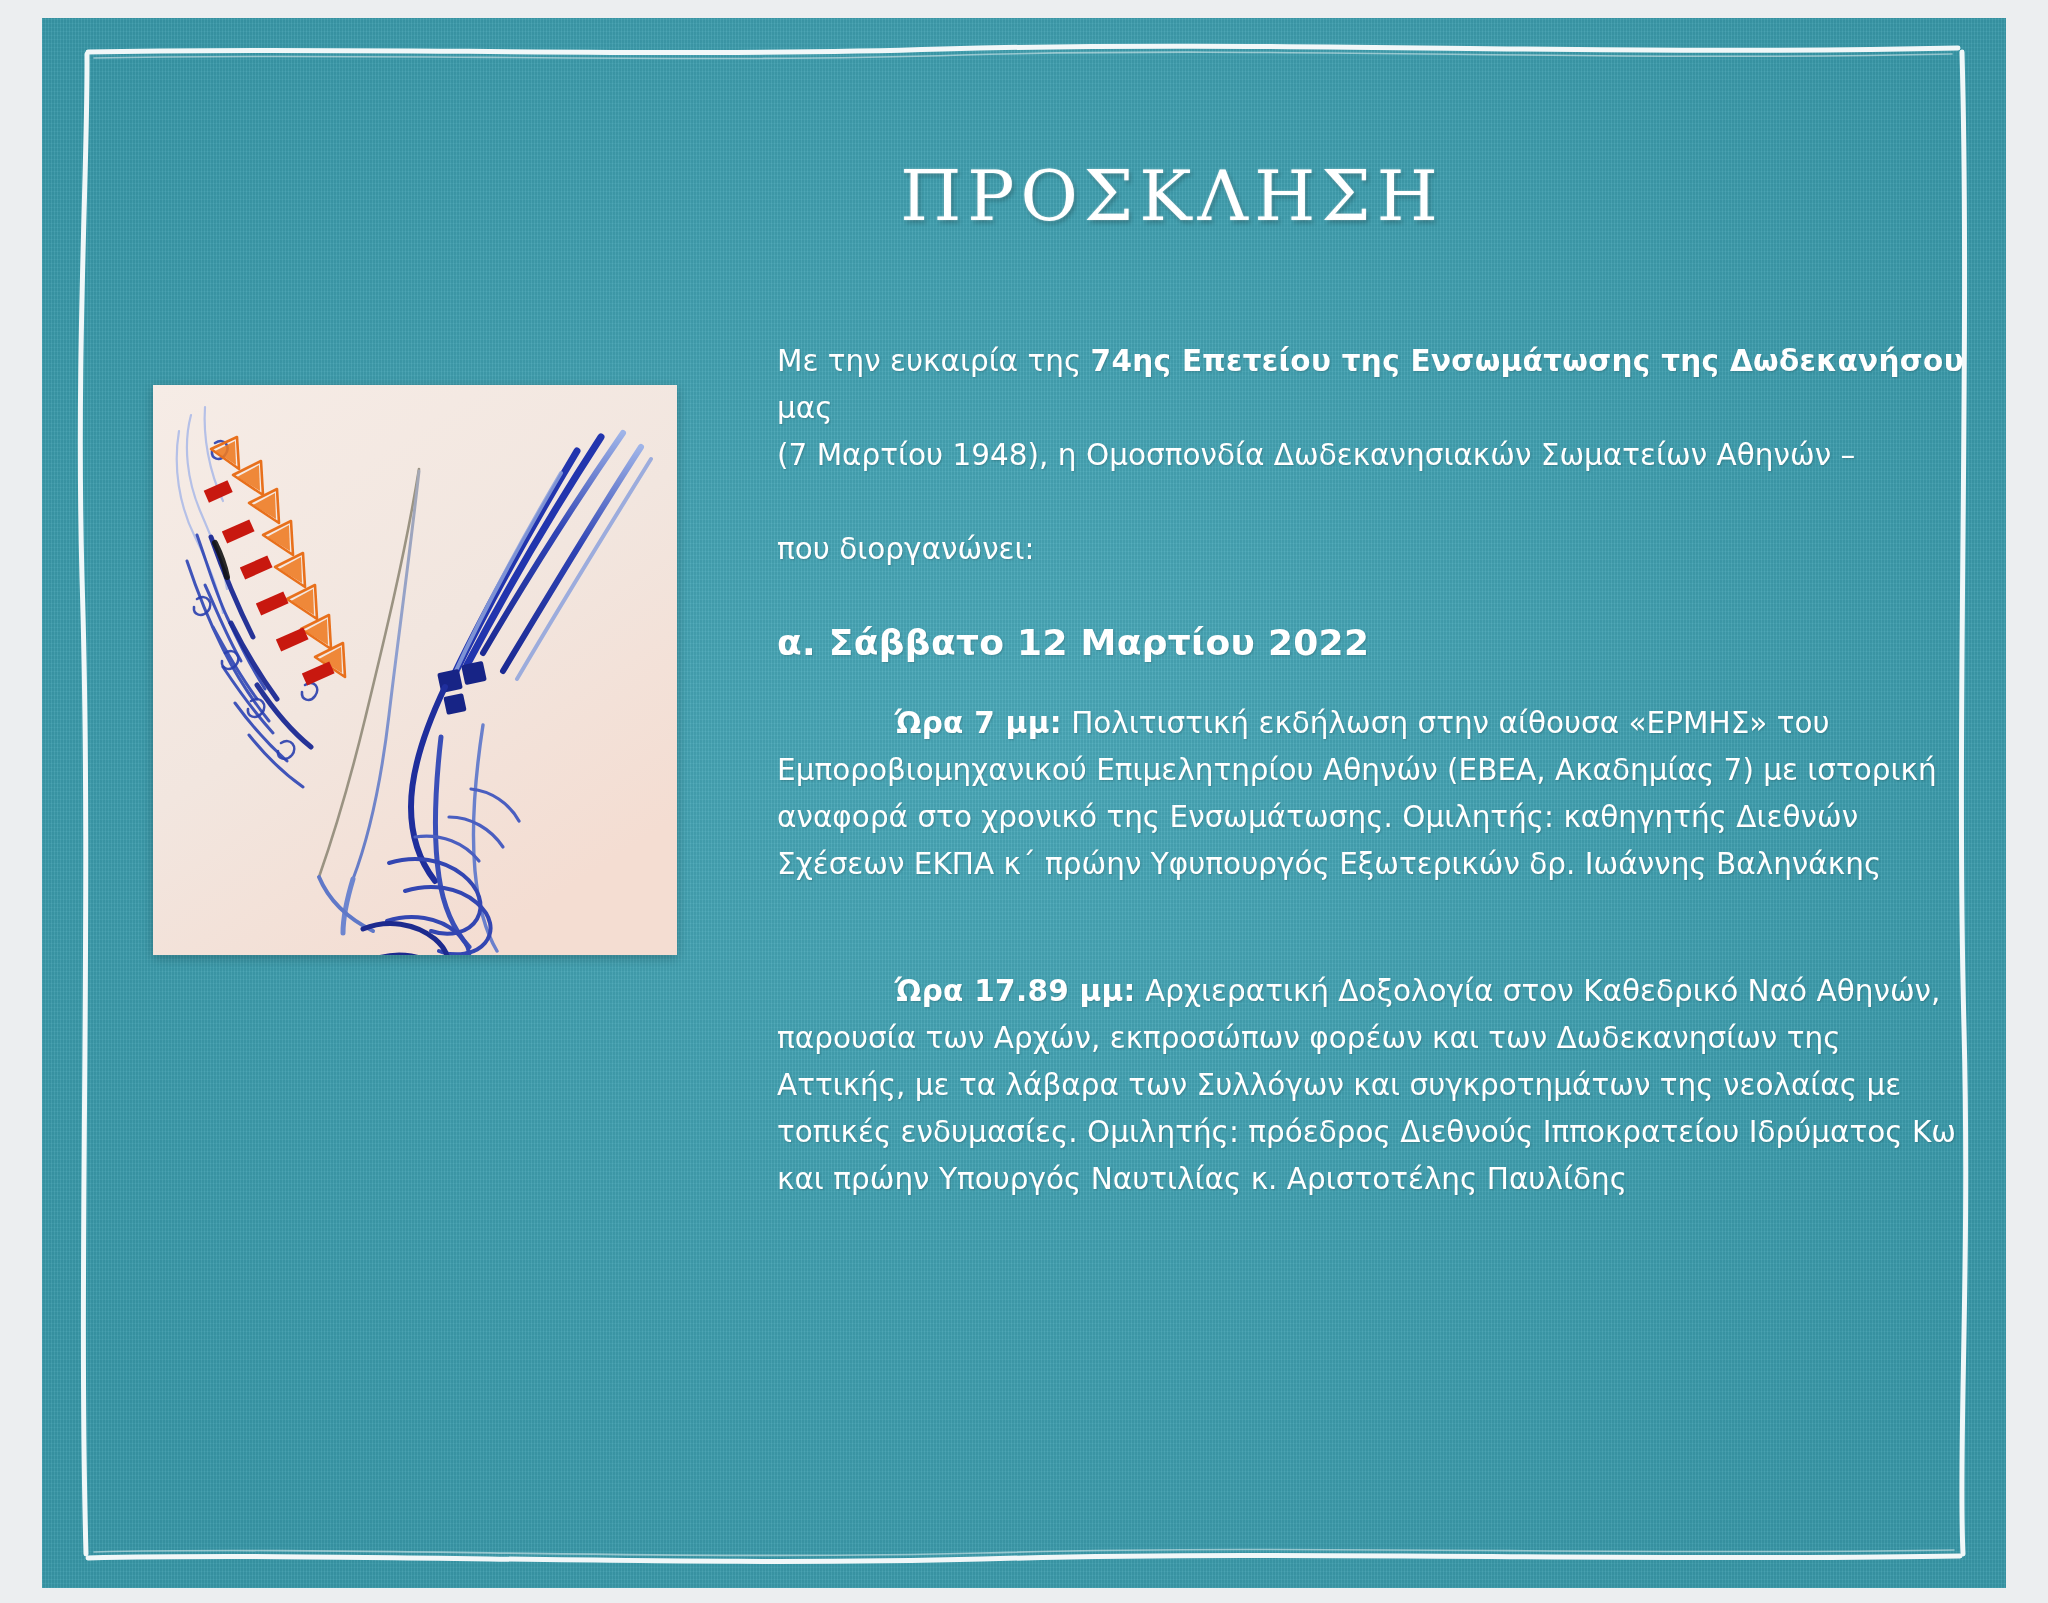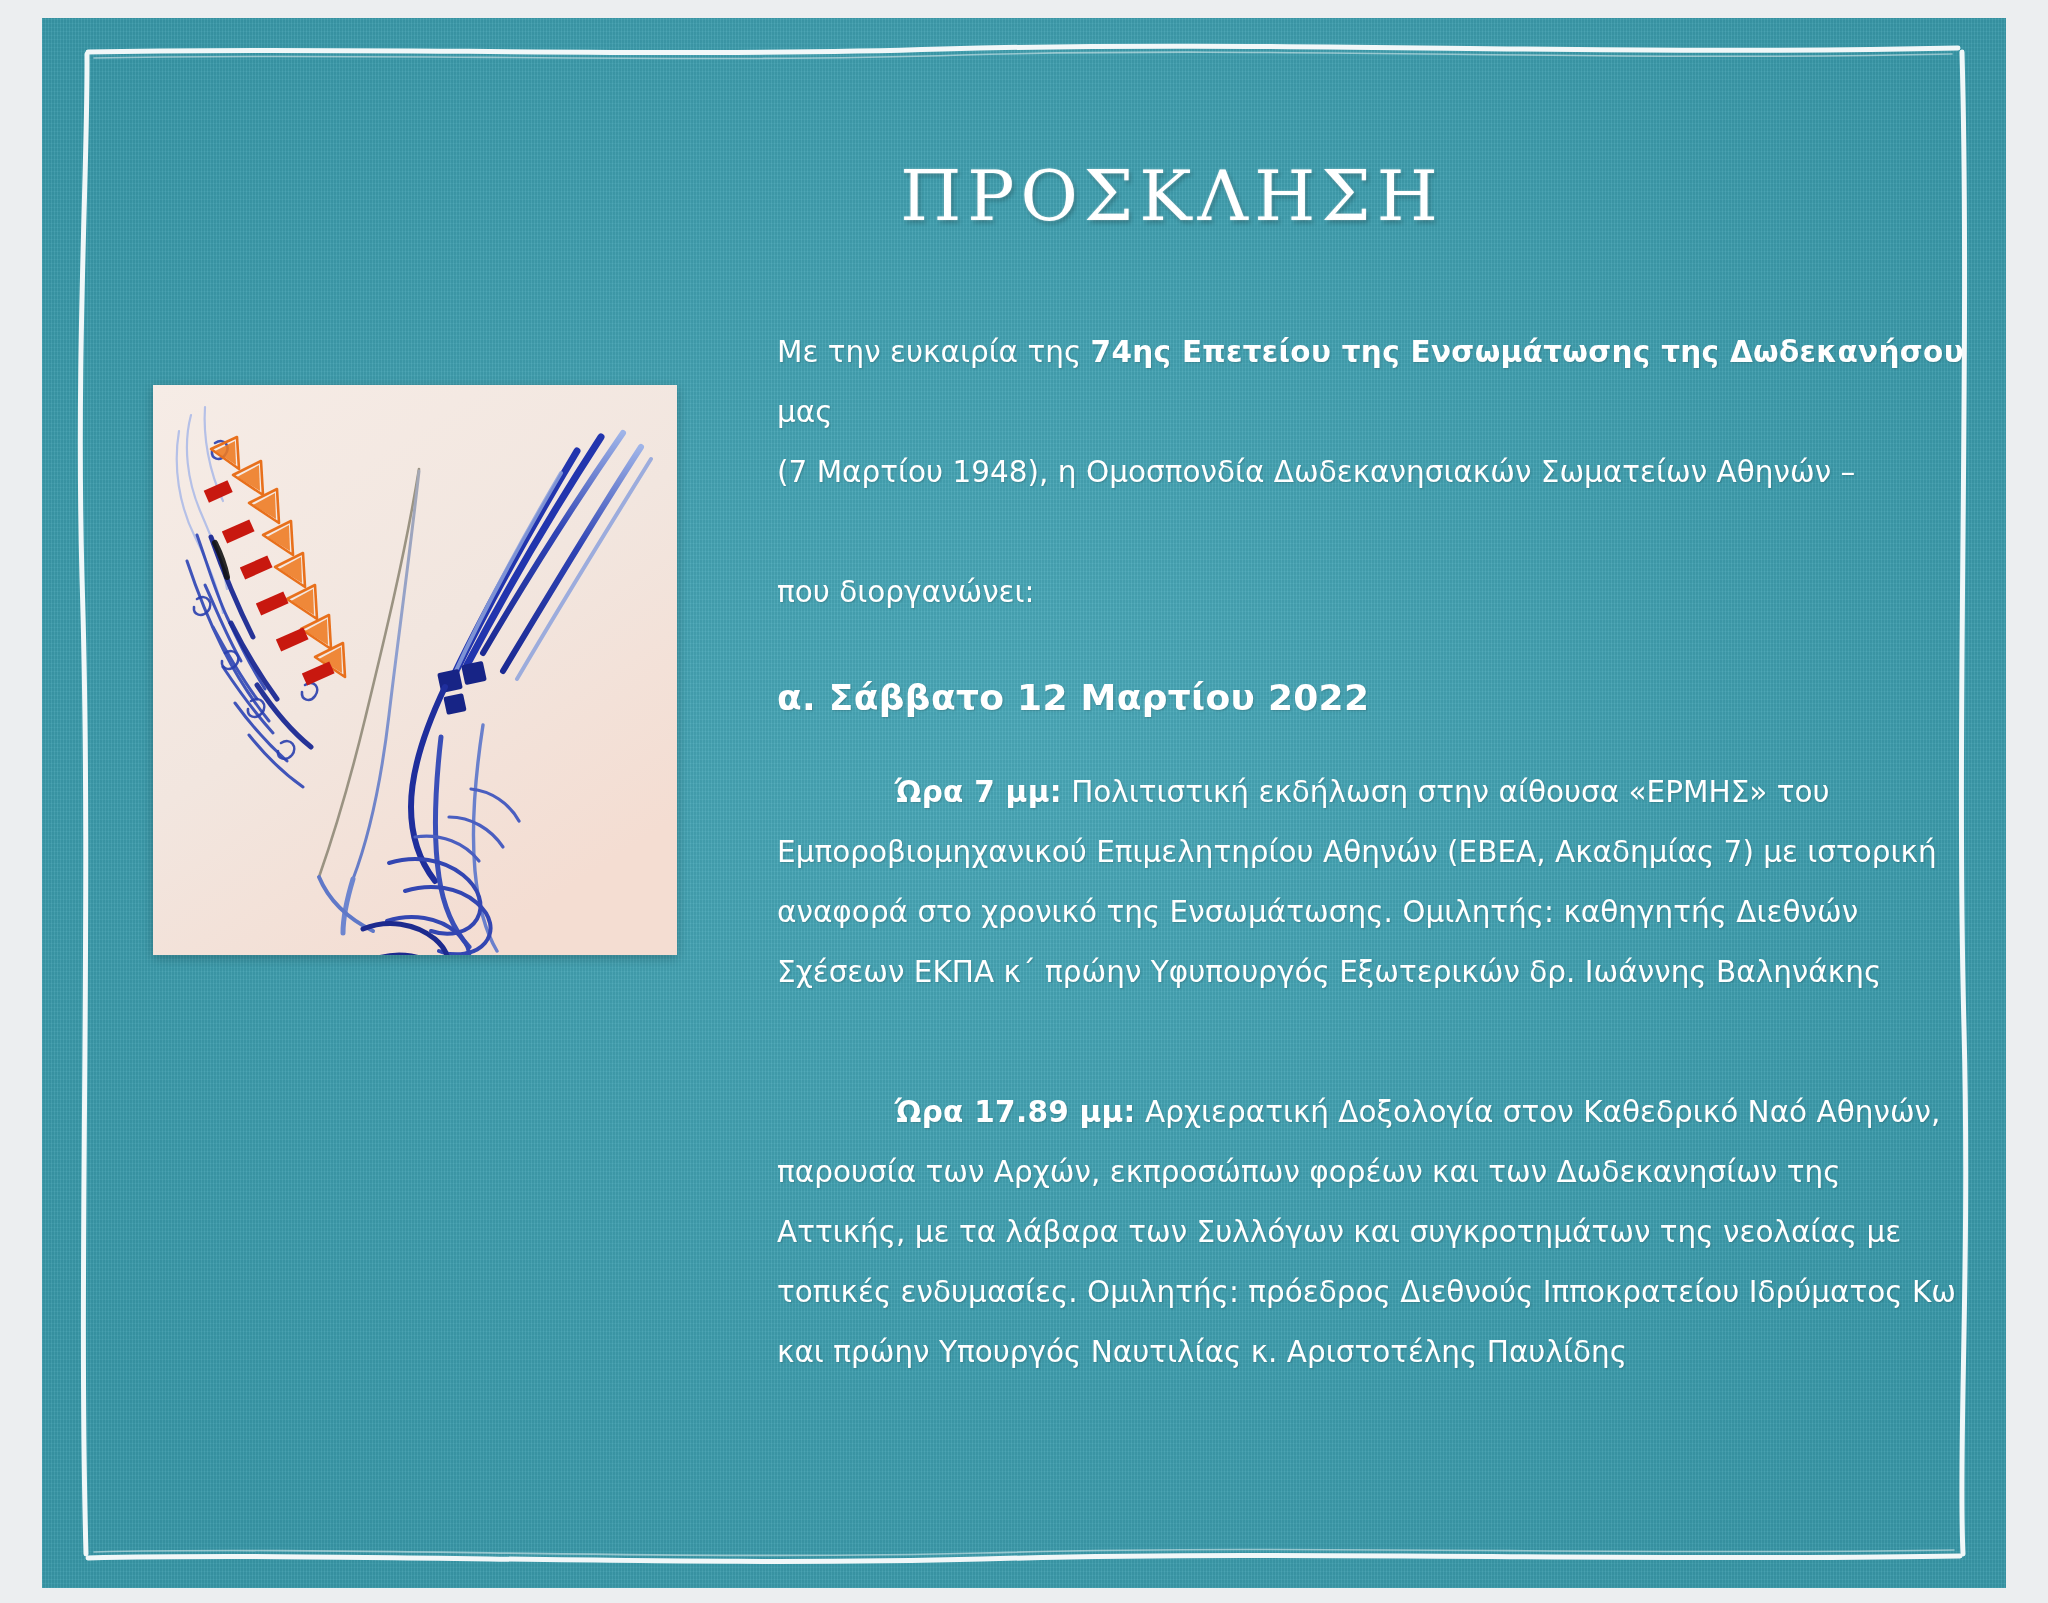--- a/index.html
+++ b/index.html
@@ -68,26 +68,26 @@
     color:#ffffff;
     text-align:center;
     text-shadow:2px 3px 4px rgba(0,0,0,.22), 0 0 2px rgba(255,255,255,.5);
     white-space:nowrap;
     margin-top:33px;
   }
 
   
   #body{
     position:absolute;
-    left:735px;top:304px;
+    left:735px;top:320px;
     width:1190px;
     z-index:3;
     color:#ffffff;
     font-size:29.5px;
-    line-height:60px;
+    line-height:47px;
     text-shadow:1px 1px 2px rgba(0,0,0,.17);
   }
   .para{margin:0 0 0 0;}
   .gap-sm{height:34px;}
   .gap-md{height:46px;}
   b.hi{
     font-weight:bold;
     letter-spacing:.3px;
   }
   .heading{

